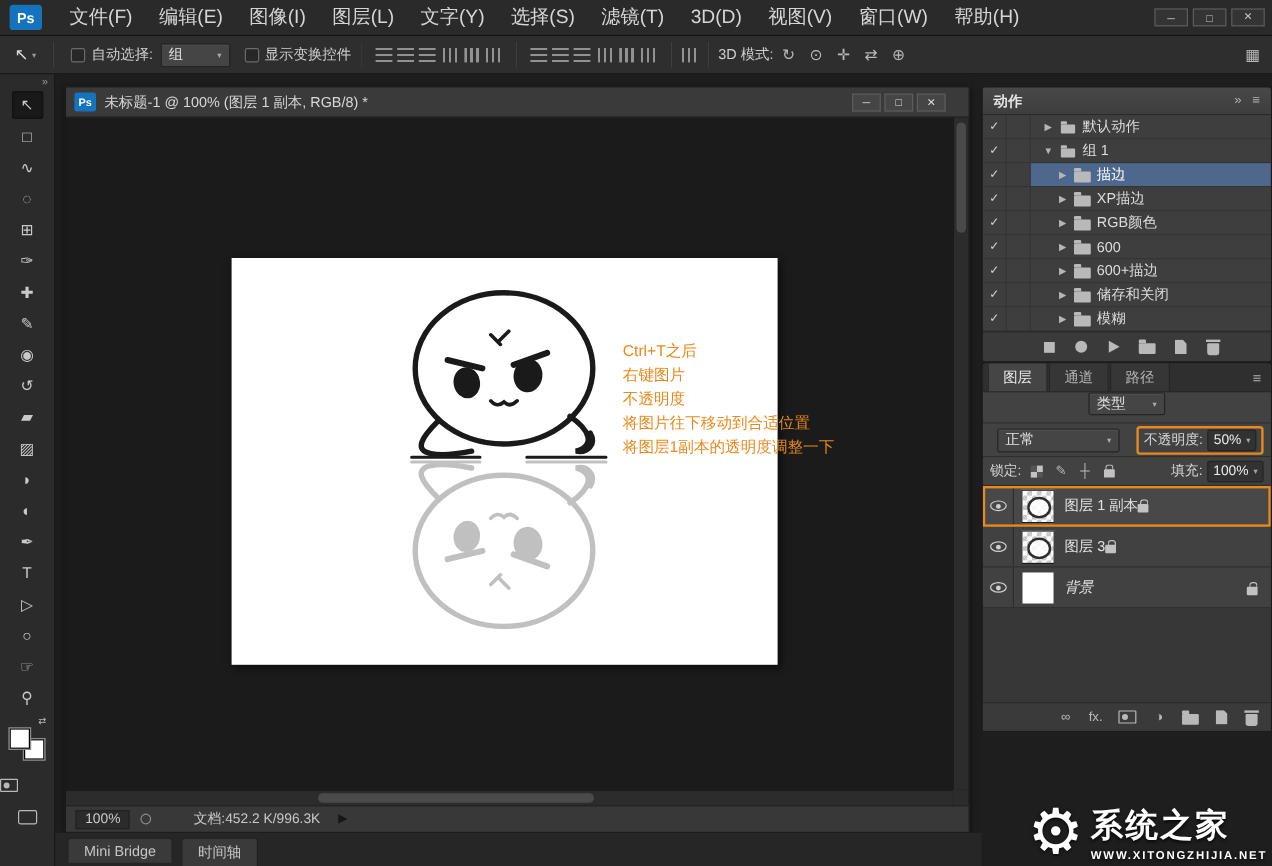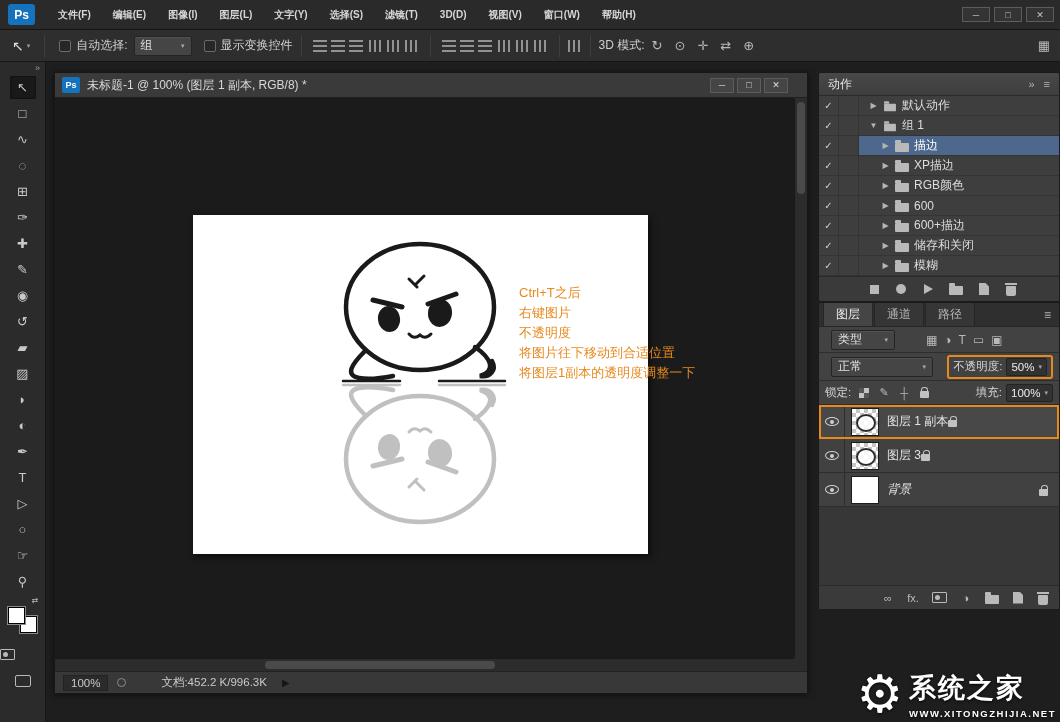--- a/index.html
+++ b/index.html
@@ -6,21 +6,21 @@
 html,body{width:1060px;height:722px;overflow:hidden;background:#111;}
 #app{position:relative;width:1060px;height:722px;background:#1e1e1e;
   font-family:"Liberation Sans","DejaVu Sans",sans-serif;font-size:12px;color:#cfcfcf;}
 
 
 .menubar{position:absolute;left:0;top:0;width:1060px;height:30px;background:#2a2a2a;
   border-bottom:1px solid #141414;display:flex;align-items:center;}
 .ps-logo{width:27px;height:21px;margin:0 12px 0 8px;background:#1572bd;color:#fff;font-weight:bold;
   font-size:12px;display:flex;align-items:center;justify-content:center;border-radius:3px;}
 .menus{display:flex;height:100%;}
-.mitem{padding:0 11px;height:100%;display:flex;align-items:center;color:#d6d6d6;font-size:10px;cursor:default;font-weight:bold;}
+.mitem{padding:0 11px;height:100%;display:flex;align-items:center;color:#d6d6d6;font-size:16px;cursor:default;}
 .winctrl{margin-left:auto;display:flex;gap:4px;margin-right:6px;}
 .winbtn{width:28px;height:15px;border:1px solid #5c5c5c;background:#343434;color:#c5c5c5;
   font-size:9px;display:flex;align-items:center;justify-content:center;}
 
 
 .optionsbar{position:absolute;left:0;top:30px;width:1060px;height:32px;background:#2e2e2e;
   border-bottom:1px solid #161616;display:flex;align-items:center;padding:0 6px;}
 .curtool{display:flex;align-items:center;gap:3px;color:#ddd;font-size:14px;padding:0 6px;}
 .mini-car{font-size:7px;color:#999;}
 .vsep{width:1px;height:22px;background:#1b1b1b;border-right:1px solid #3f3f3f;margin:0 8px;}
@@ -88,21 +88,21 @@
 
 
 .dock{position:absolute;left:818px;top:62px;width:242px;height:660px;}
 .panel{position:absolute;left:0;width:242px;background:#3e3e3e;border:1px solid #1b1b1b;
   border-radius:3px;overflow:hidden;}
 .actionspanel{top:10px;height:230px;display:flex;flex-direction:column;}
 .layerspanel{top:240px;height:308px;display:flex;flex-direction:column;border-radius:3px 3px 0 0;}
 .phead{height:24px;display:flex;align-items:center;padding:0 9px;background:linear-g radient(#474747,#3e3e3e);
   border-bottom:1px solid #2a2a2a;}
 .phead{background:linear-gradient(#484848,#3e3e3e);}
-.ptitle{font-size:12px;color:#e3e3e3;}
+.ptitle{font-size:12px;color:#e3e3e3;font-weight:bold;}
 .phicons{margin-left:auto;display:flex;gap:9px;color:#b5b5b5;font-size:11px;}
 .alist{flex:1;background:#3e3e3e;}
 .arow{height:20px;display:flex;align-items:stretch;border-bottom:1px solid #343434;background:#3e3e3e;}
 .chkcell{width:20px;display:flex;align-items:center;justify-content:center;border-right:1px solid #333;
   color:#cfcfcf;font-size:10px;}
 .dlgcell{width:20px;border-right:1px solid #333;}
 .acontent{flex:1;display:flex;align-items:center;gap:5px;padding-left:5px;color:#ddd;font-size:12px;}
 .arow.sel .acontent{background:#4d688c;color:#fff;}
 .aind{width:0;}
 .arow.ind .aind{width:12px;}
@@ -113,21 +113,21 @@
   padding-right:42px;background:#3a3a3a;border-top:1px solid #2a2a2a;}
 .pbtn{display:inline-flex;align-items:center;justify-content:center;min-width:12px;}
 
 
 .ltabs{height:24px;display:flex;align-items:flex-end;background:#2f2f2f;border-bottom:1px solid #262626;padding:0 4px;}
 .ltablist{display:flex;align-items:flex-end;}
 .ltab{padding:4px 12px 3px;background:#363636;color:#b5b5b5;border:1px solid #262626;border-bottom:none;
   border-radius:3px 3px 0 0;margin-right:1px;font-size:12px;}
 .ltab.active{background:#454545;color:#ececec;}
 .lmenu{margin-left:auto;color:#b5b5b5;font-size:12px;margin-right:4px;margin-bottom:4px;}
-.lfilter{height:26px;display:flex;align-items:center;gap:21px;padding:0 6px;background:#424242;border-bottom:1px solid #2e2e2e;}
+.lfilter{height:26px;display:flex;align-items:center;gap:21px;padding:0 6px;background:#424242;border-bottom:1px solid #2e2e2e;flex-direction:column;}
 .ficons{display:inline-flex;gap:7px;margin-left:4px;}
 .ficon{color:#b9b9b9;font-size:12px;}
 .lblend{height:28px;display:flex;align-items:center;padding:0 6px;background:#424242;border-bottom:1px solid #2e2e2e;}
 .hl-o{margin-left:auto;display:inline-flex;align-items:center;gap:4px;border:2px solid #e8891d;
   border-radius:3px;padding:1px 4px;}
 .slabel{font-size:11.5px;color:#d6d6d6;white-space:nowrap;}
 .valbox{display:inline-flex;align-items:center;background:#323232;border:1px solid #232323;border-radius:2px;
   height:18px;padding:0 4px;gap:4px;font-size:11.5px;color:#ececec;}
 .valbox .car{font-size:7px;color:#a5a5a5;}
 .llock{height:24px;display:flex;align-items:center;gap:7px;padding:0 6px;background:#424242;border-bottom:1px solid #2e2e2e;}
@@ -389,20 +389,25 @@
       <div class="scorner"></div>
     </div>
     <div class="dstatus">
       <span class="zoombox">100%</span>
       <span class="statcircle"></span>
       <span class="docinfo">文档:452.2 K/996.3K</span>
       <span class="statarrow">▶</span>
     </div>
   </div>
 
+  <div class="bottombar">
+
+  <span class="btab">Mini Bridge</span>
+      <span class="btab">时间轴</span>
+    </div>
 
   <div class="dock">
 
     <div class="panel actionspanel">
       <div class="phead">
         <span class="ptitle">动作</span>
         <span class="phicons">
           <span>»</span>
           <span>≡</span>
         </span>

